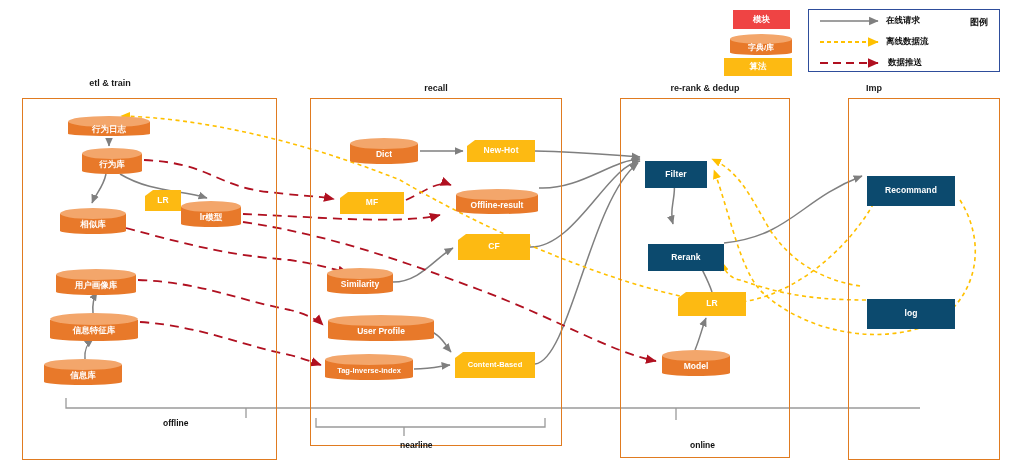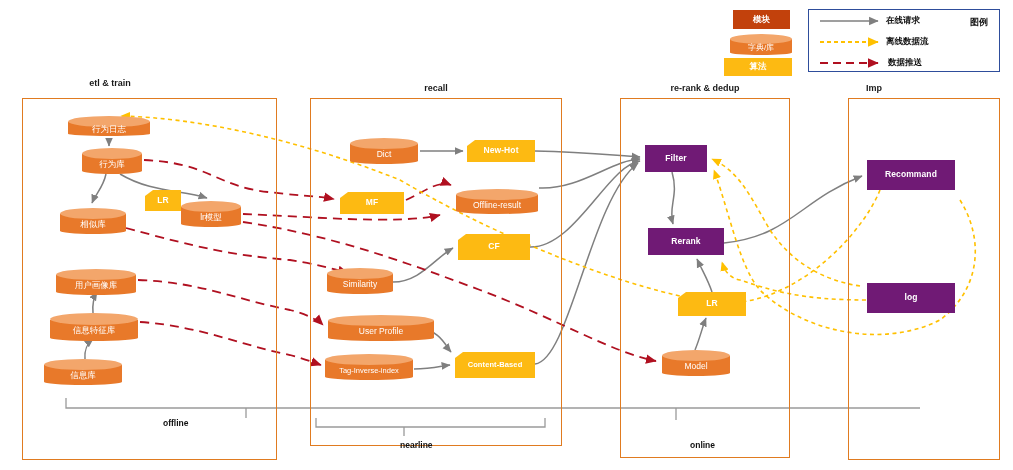--- a/index.html
+++ b/index.html
@@ -10,37 +10,37 @@
   #canvas{position:absolute;left:0;top:0;width:1013px;height:470px;}
   svg.layer{position:absolute;left:0;top:0;width:1013px;height:470px;pointer-events:none;}
 
   
   .section{position:absolute;border:1.4px solid #E07B20;box-sizing:border-box;background:transparent;}
   .section-label{position:absolute;font-size:9px;font-weight:bold;color:#1a1a1a;text-align:center;white-space:nowrap;}
 
   
   .node{position:absolute;box-sizing:border-box;display:flex;align-items:center;justify-content:center;
         color:#ffffff;font-size:8.5px;font-weight:bold;text-align:center;letter-spacing:.1px;line-height:1.1;}
-  .node-module{background:#701a75;}
+  .node-module{background:#0c4a6e;margin-top:16px;}
   .node-algo{background:#FDBA12;color:#ffffff;
         clip-path:polygon(8px 0,100% 0,100% 100%,0 100%,0 6px);}
   .cyl{position:absolute;}
   .cyl .body{position:absolute;left:0;right:0;bottom:0;background:#E8792A;border-radius:0 0 50% 50%/0 0 16% 16%;}
   .cyl .top{position:absolute;left:0;right:0;top:0;height:11px;background:#F3A66B;border-radius:50%/50%;}
   .cyl .lbl{position:absolute;left:0;right:0;top:0;bottom:0;display:flex;align-items:center;justify-content:center;
-        color:#fff;font-size:8.5px;font-weight:normal;text-align:center;padding-top:7px;box-sizing:border-box;line-height:1.05;border-radius:10px;}
+        color:#fff;font-size:8.5px;font-weight:bold;text-align:center;padding-top:7px;box-sizing:border-box;line-height:1.05;border-radius:10px;}
 
   
   .phase-label{position:absolute;font-size:8.5px;font-weight:bold;color:#111;white-space:nowrap;}
 
   
   .legend-box{position:absolute;border:1.3px solid #2E4D9B;box-sizing:border-box;background:#fff;}
   .legend-title{position:absolute;font-size:9px;font-weight:bold;color:#111;margin-left:24px;}
   .legend-text{position:absolute;font-size:8.5px;font-weight:bold;color:#111;white-space:nowrap;}
-  .key-module{position:absolute;background:#c2410c;}
+  .key-module{position:absolute;background:#ef4444;}
   .key-algo{position:absolute;background:#FDBA12;}
   .key-label{position:absolute;left:0;right:0;top:0;bottom:0;display:flex;align-items:center;justify-content:center;
        color:#fff;font-size:8.5px;font-weight:bold;}
 </style>
 </head>
 <body>
 
 <div id="canvas">
 
   <svg class="layer" viewBox="0 0 1013 470">

